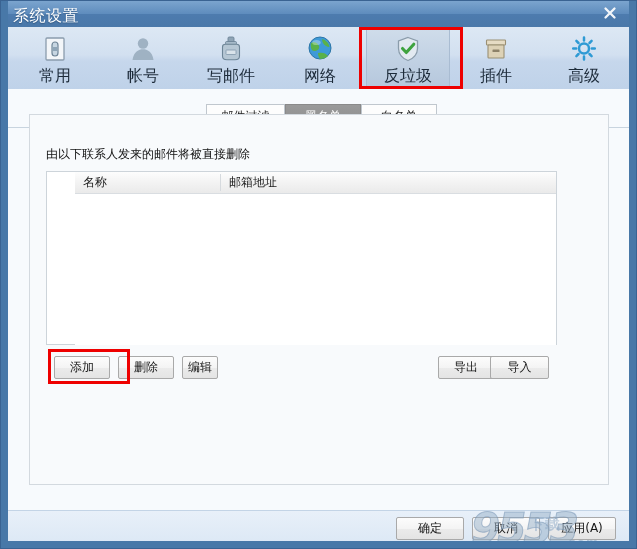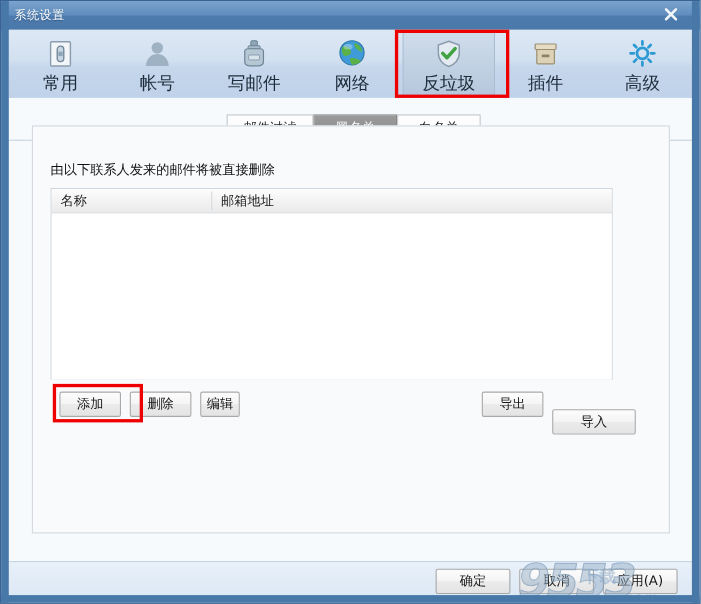--- a/index.html
+++ b/index.html
@@ -46,21 +46,21 @@
   #titlebar-inner {
     position: absolute;
     left: 0; top: 0;
     width: 635px; height: 26px;
     background: linear-gradient(to bottom, #7ba4ce 0%, #5e8cbd 50%, #4d7bae 51%, #4a78a9 100%);
   }
   #title-text {
     position: absolute;
     left: 12px; top: 5px;
     color: #ffffff;
-    font-size: 11px;
+    font-size: 16px;
     letter-spacing: 0.5px;
     text-shadow: 0 1px 1px rgba(30,60,95,0.55);
     white-space: nowrap;
   }
   #close-button {
     position: absolute;
     right: 6px; top: 1px;
     width: 40px; height: 22px;
     border-radius: 3px;
     cursor: default;
@@ -159,20 +159,21 @@
   }
 
   
   #listview {
     position: absolute;
     left: 38px; top: 82px;
     width: 511px; height: 174px;
     box-sizing: border-box;
     border: 1px solid #cdd4da;
     background: #ffffff;
+    padding-left: 28px;
   }
   #list-header {
     position: relative;
     height: 21px;
     background: linear-gradient(to bottom, #fdfdfd 0%, #f3f3f3 50%, #eaeaea 100%);
     border-bottom: 1px solid #d9dde1;
   }
   .col-head {
     position: absolute;
     top: 0;
@@ -397,21 +398,21 @@
     <div class="btn" style="left:110px; top:267px; width:56px;">
       <span>删除</span>
     </div>
     <div class="btn" style="left:174px; top:267px; width:36px;">
       <span>编辑</span>
     </div>
 
     <div class="btn" style="left:430px; top:267px; width:56px;">
       <span>导出</span>
     </div>
-    <div class="btn" style="left:494px; top:267px; width:76px;margin-top:16px;">
+    <div class="btn" style="left:482px; top:267px; width:59px;">
       <span>导入</span>
     </div>
 
   </div>
 
   <div id="footer">
     <div class="btn" style="left:388px; top:6px; width:68px;">
       <span>确定</span>
     </div>
     <div class="btn" style="left:540px; top:6px; width:68px;">

